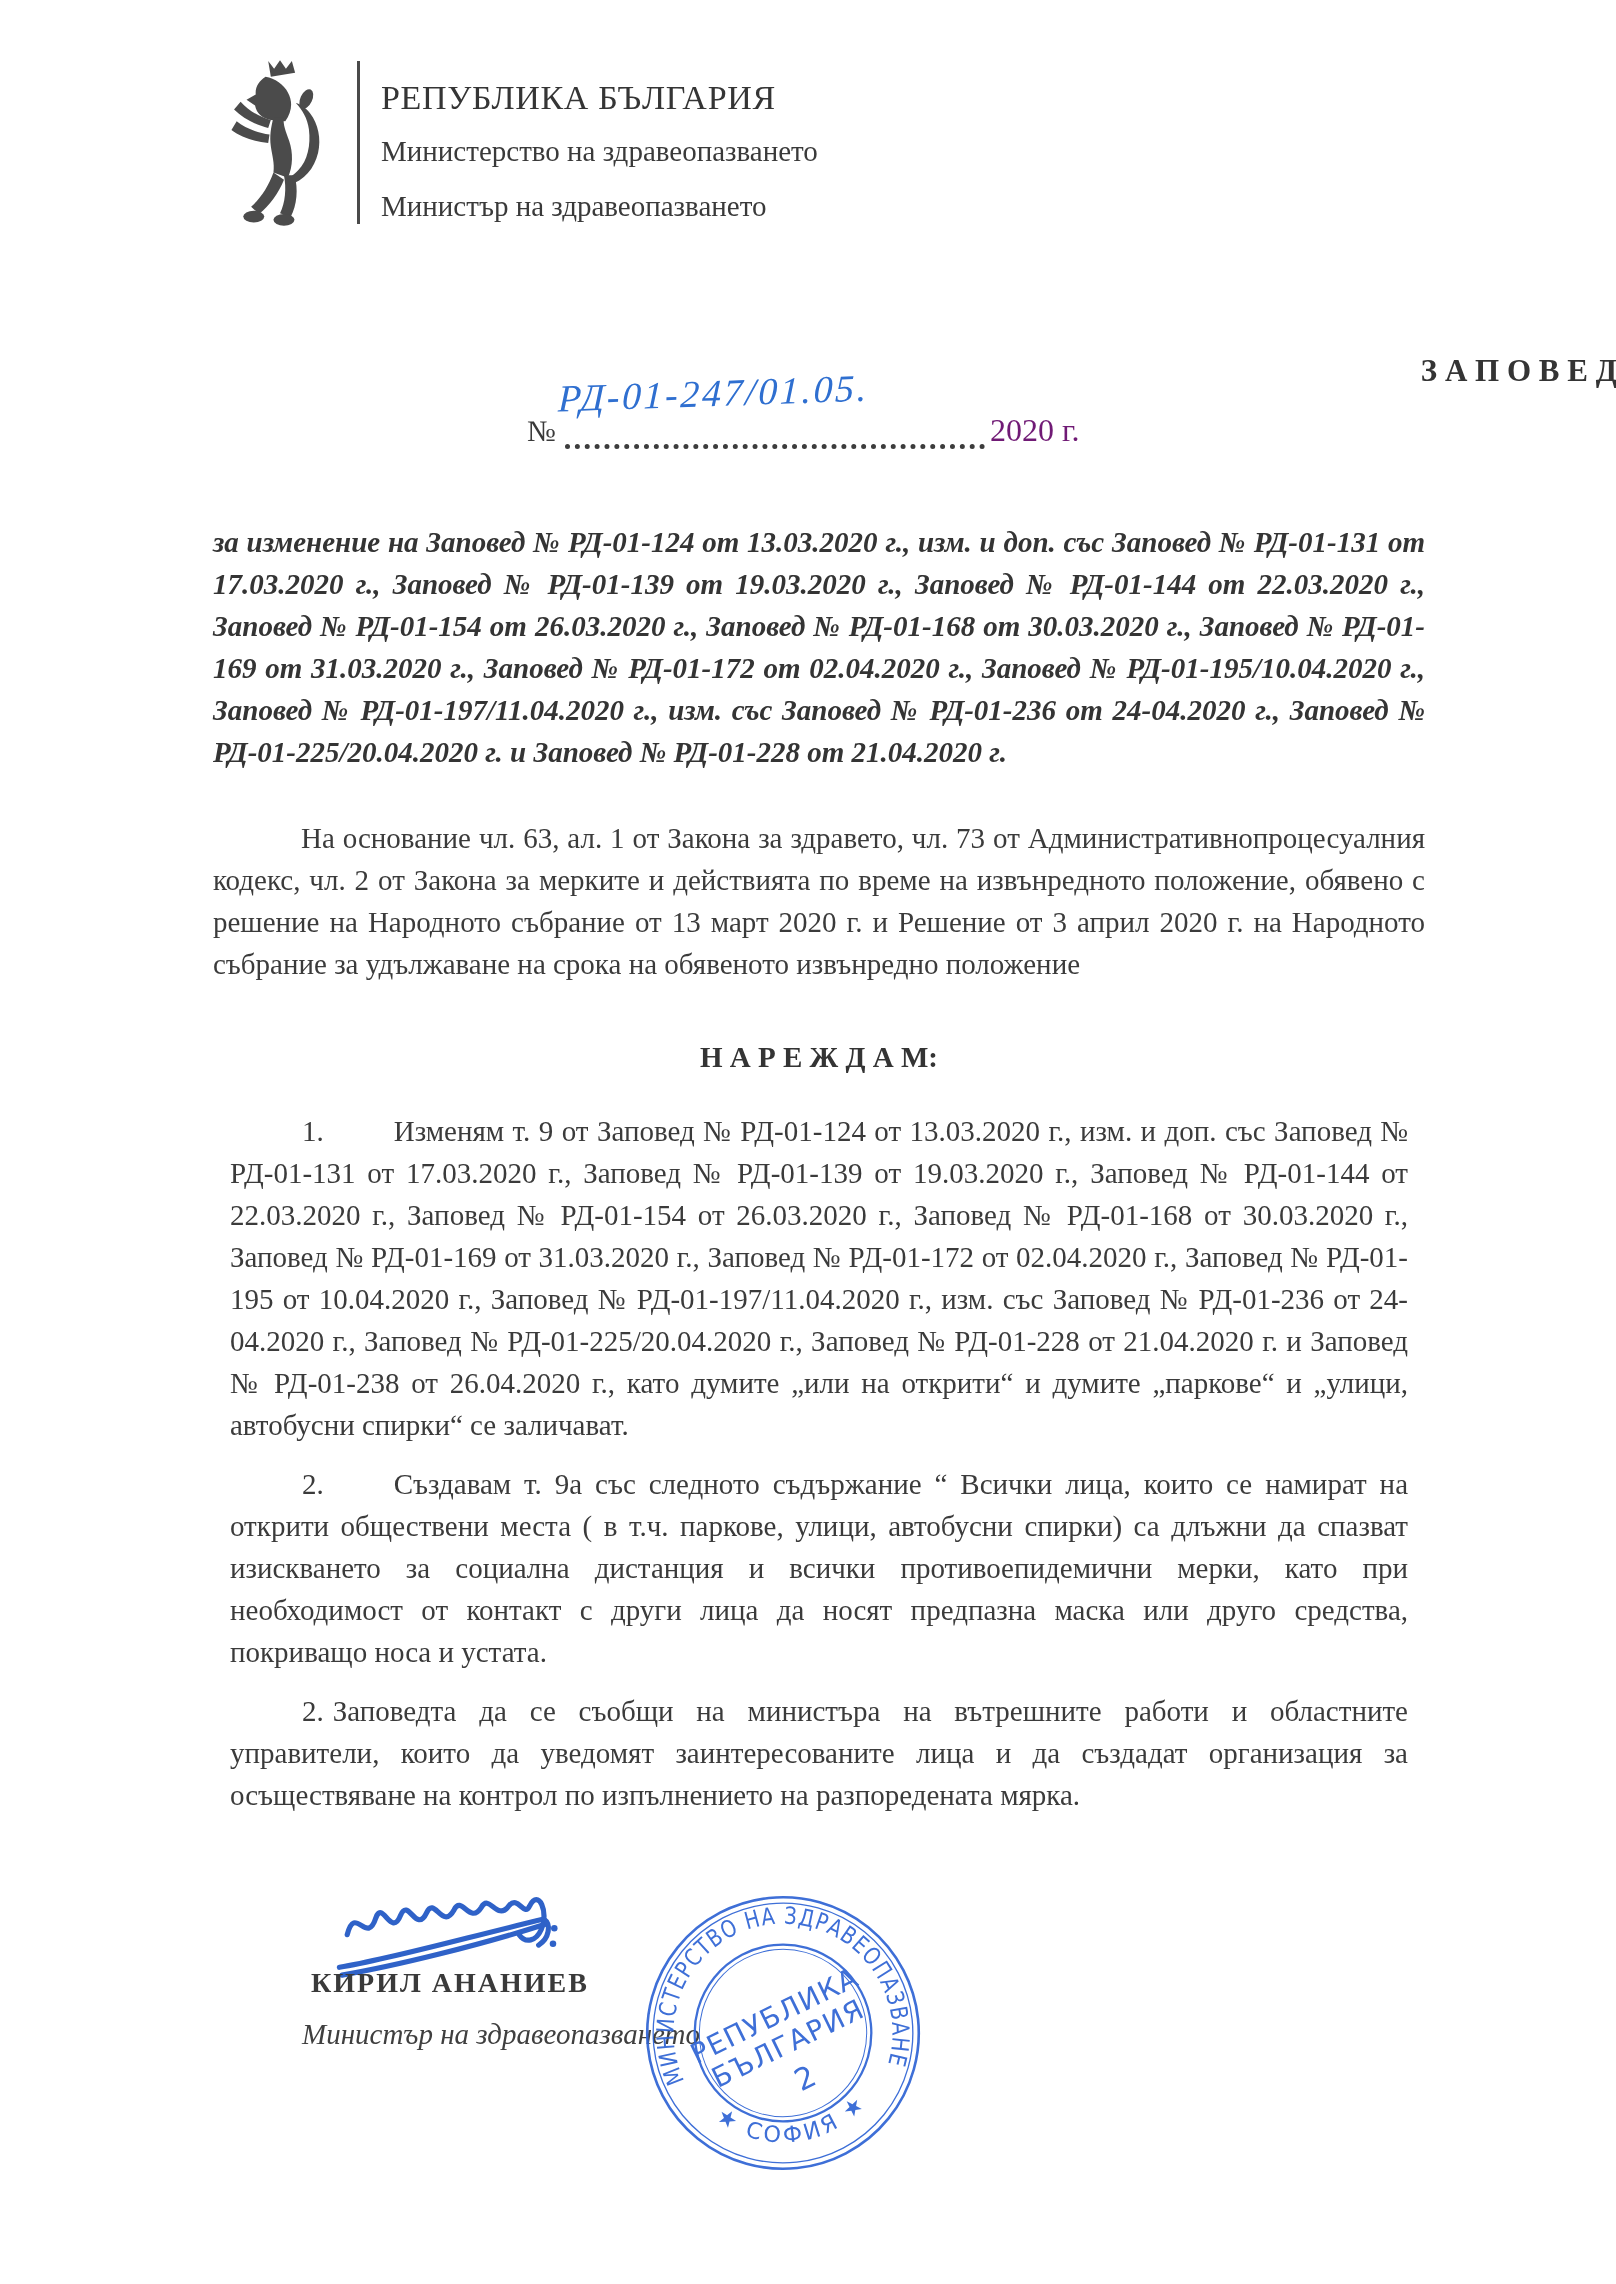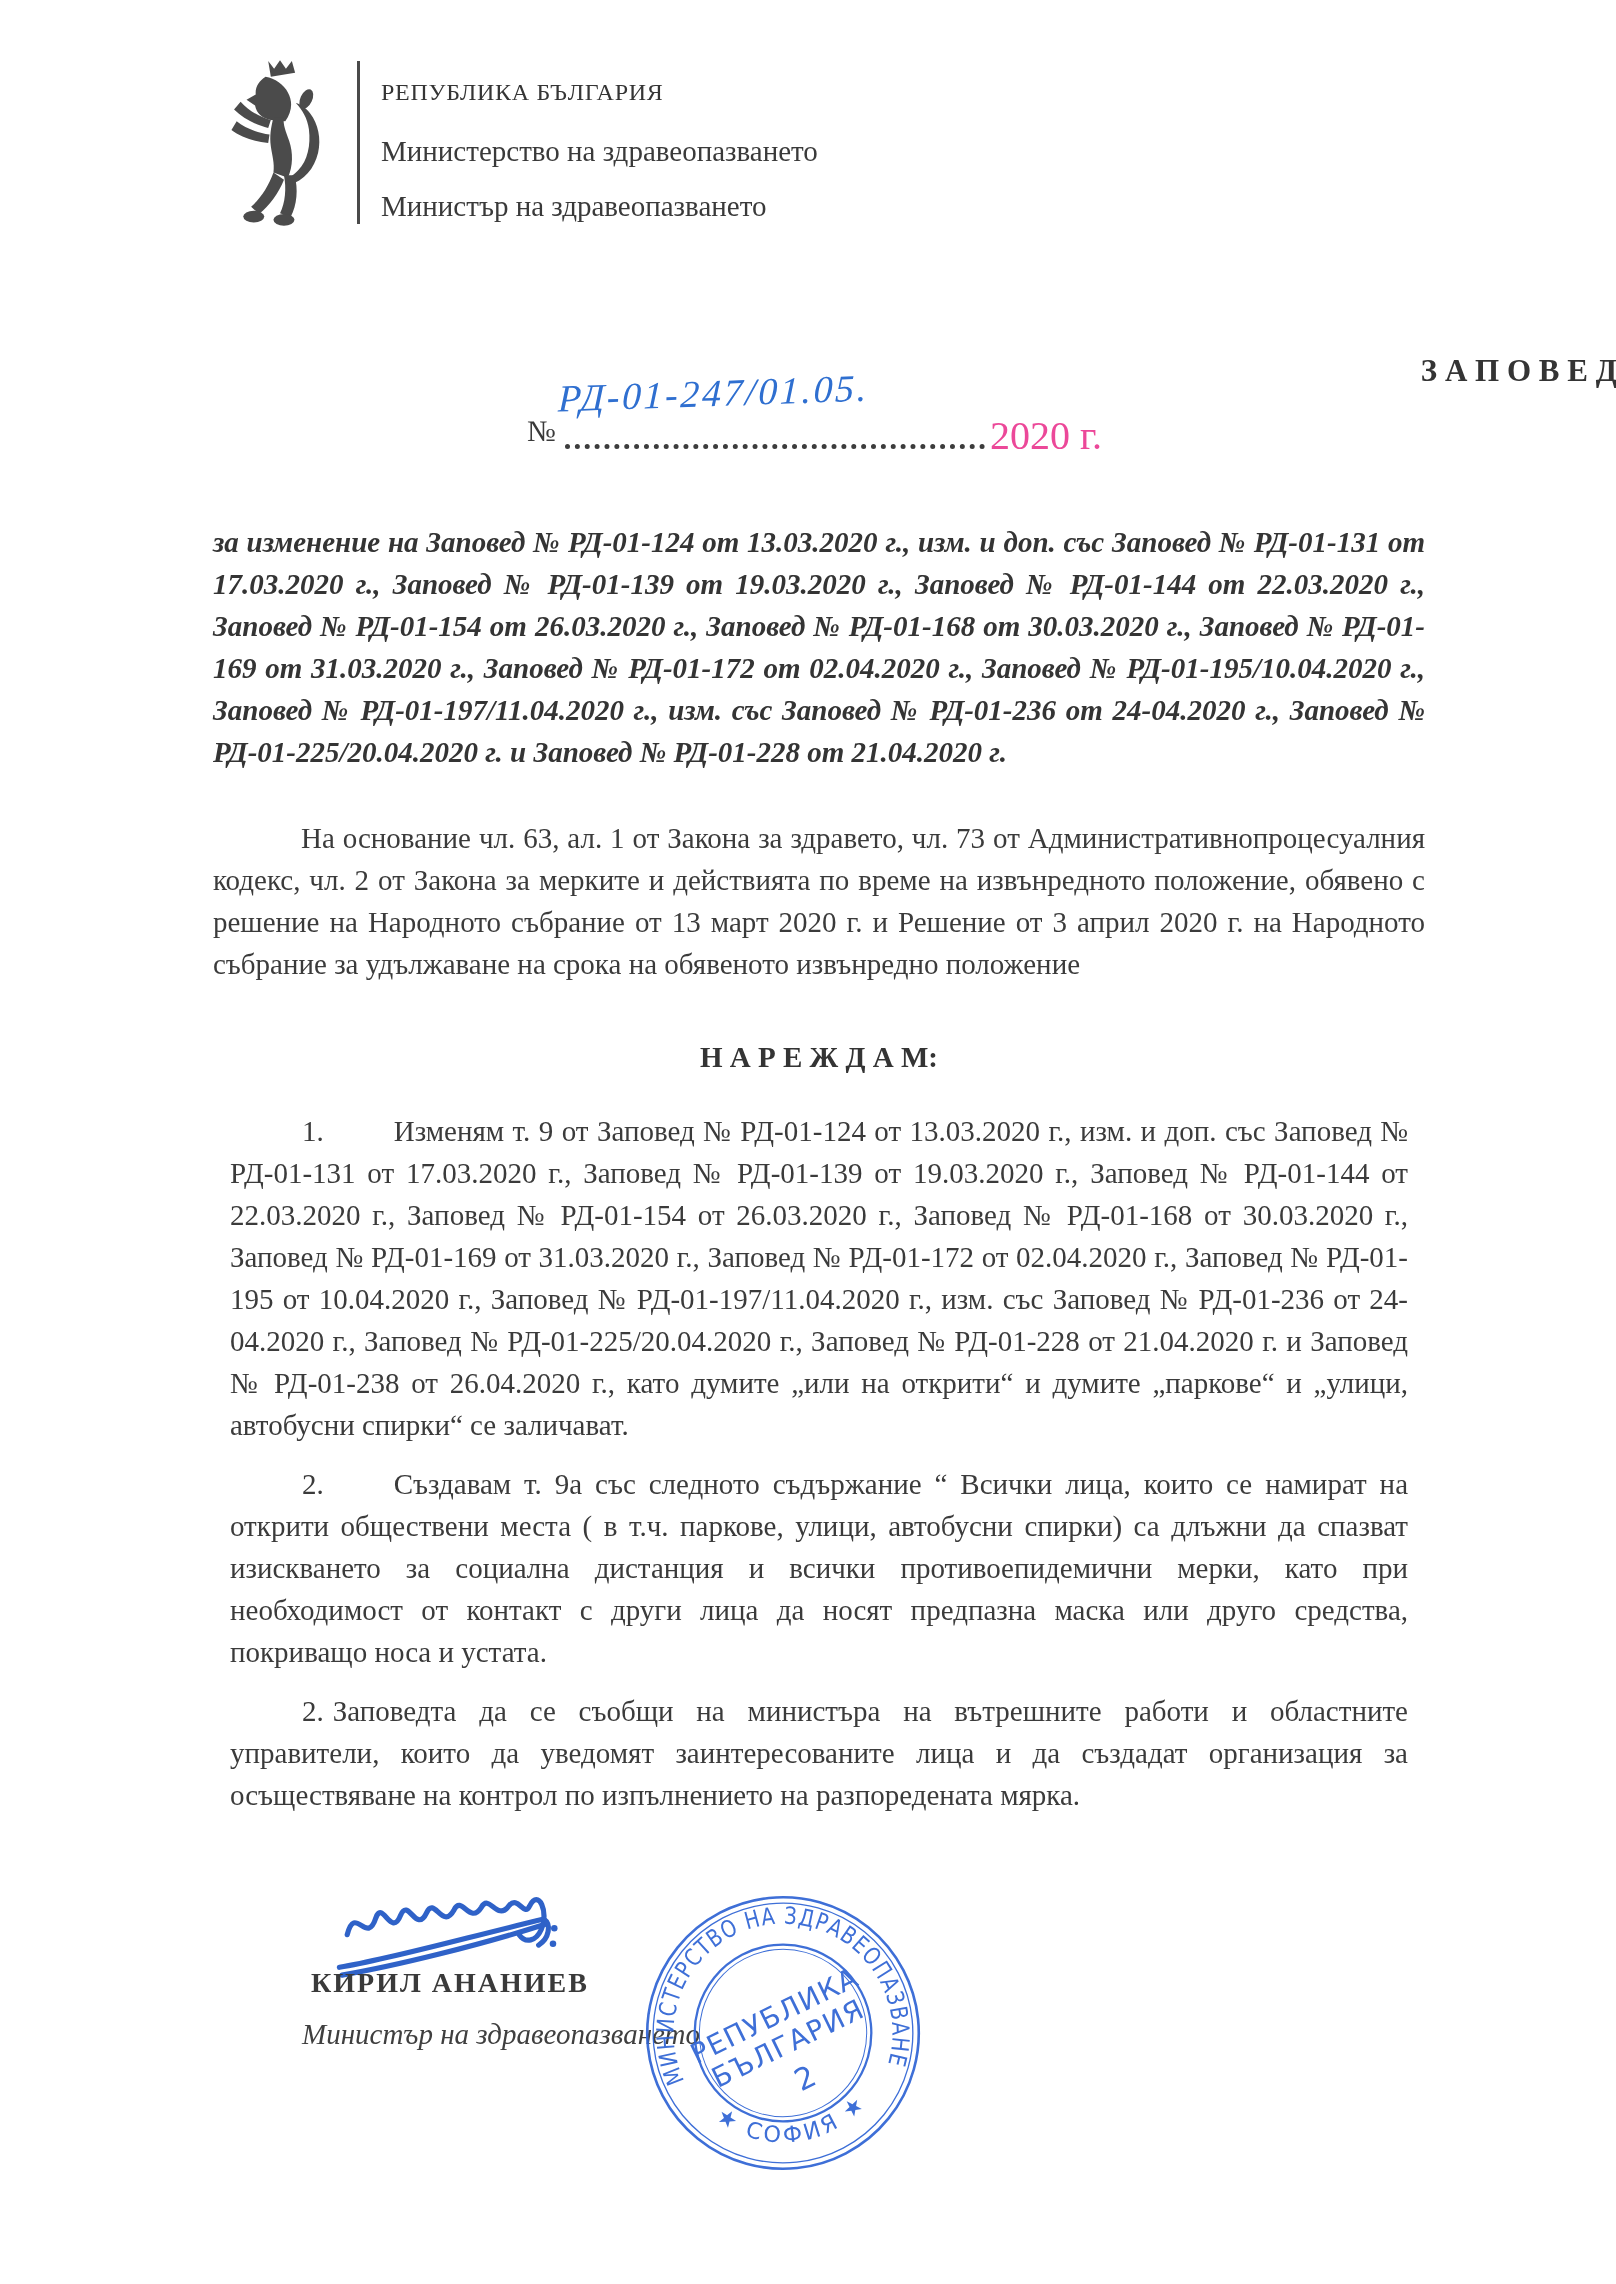--- a/index.html
+++ b/index.html
@@ -7,29 +7,29 @@
     position:relative;
     width:1617px;height:2284px;
     background:#ffffff;
     font-family:"Liberation Serif", serif;
     color:#3b3b3b;
     overflow:hidden;
   }
   
   .coat{position:absolute;left:210px;top:57px;width:142px;height:174px;}
   .hdr-divider{position:absolute;left:357px;top:61px;width:2.6px;height:163px;background:#4a4a4a;}
-  .hdr-republic{position:absolute;left:381px;top:79px;font-size:24px;letter-spacing:0.7px;color:#353535;white-space:nowrap;}
+  .hdr-republic{position:absolute;left:381px;top:79px;font-size:34px;letter-spacing:0.7px;color:#353535;white-space:nowrap;}
   .hdr-ministry{position:absolute;left:381px;top:135px;font-size:29px;color:#3a3a3a;white-space:nowrap;}
   .hdr-minister{position:absolute;left:381px;top:190px;font-size:29px;color:#3a3a3a;white-space:nowrap;}
   
   .order-title{position:absolute;left:0;top:353px;width:1617px;text-align:right;font-size:31px;font-weight:bold;color:#343434;}
   .num-row{position:absolute;left:527px;top:402px;height:52px;}
   .num-sign{position:absolute;left:0px;top:11.7px;font-size:30px;color:#3a3a3a;}
   .num-dots{position:absolute;left:38px;top:0px;width:420px;height:42px;border-bottom:5.9px dotted #3c3c3c;}
-  .num-year{position:absolute;left:463px;top:10.4px;font-size:40px;color:#ec4899;white-space:nowrap;}
+  .num-year{position:absolute;left:463px;top:10.4px;font-size:32px;color:#701a75;white-space:nowrap;}
   .num-hand{
     position:absolute;left:31px;top:-31px;
     font-size:38px;font-style:italic;letter-spacing:2.6px;
     color:#2f6fd0;white-space:nowrap;
     transform:rotate(-2deg) skewX(-4deg);
   }
   
   .column{
     position:absolute;left:213px;top:521px;width:1212px;
     font-size:29px;line-height:42px;text-align:justify;

